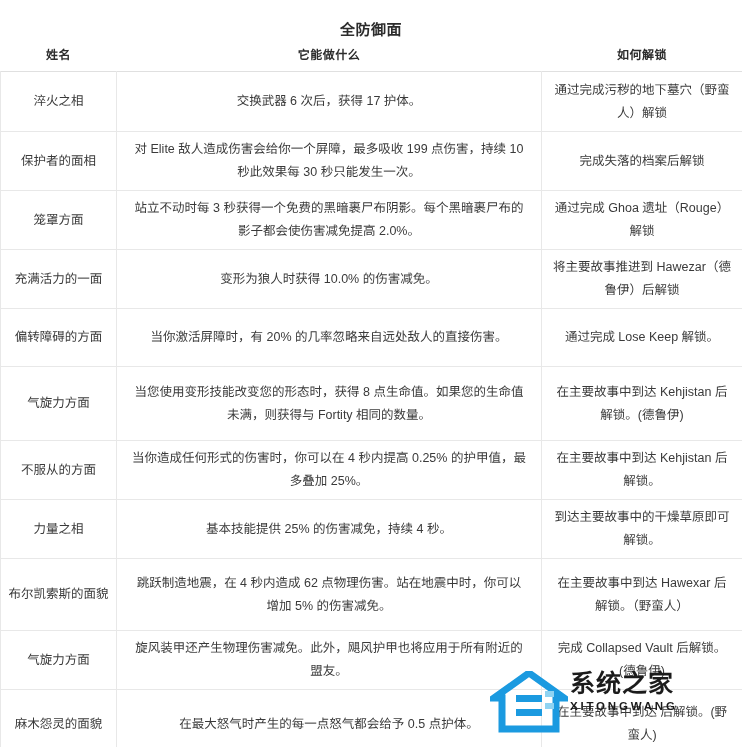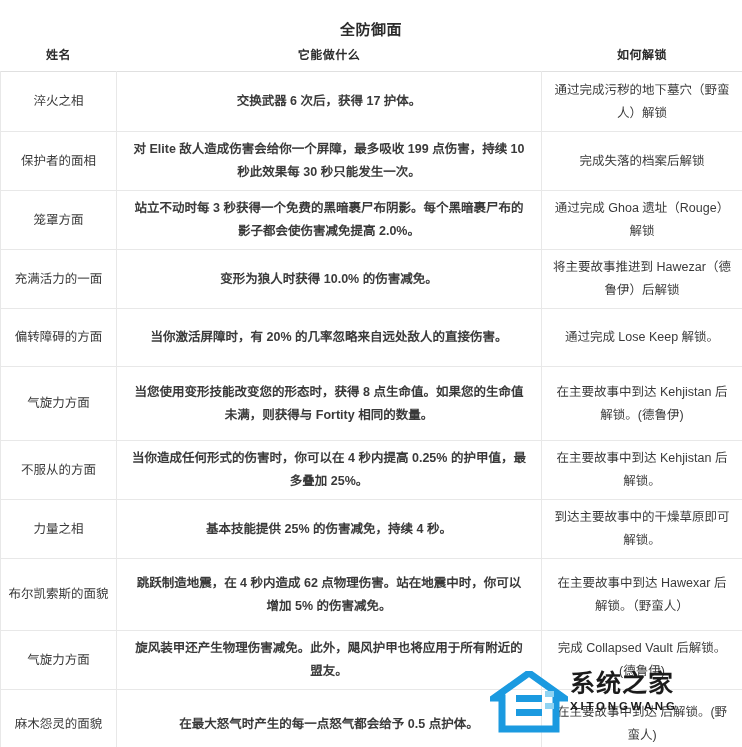--- a/index.html
+++ b/index.html
@@ -65,21 +65,20 @@
     padding: 6px 10px;
     word-break: break-word;
   }
   table.aspects tbody td.name {
     padding-left: 6px;
     padding-right: 6px;
   }
   table.aspects tbody td.desc {
     padding-left: 14px;
     padding-right: 14px;
-    font-weight: bold;
   }
   table.aspects tbody td.unlock {
     padding-left: 10px;
     padding-right: 10px;
   }
   table.aspects tbody tr:first-child td {
     border-top: 1px solid #e0e0e0;
   }
 
   

